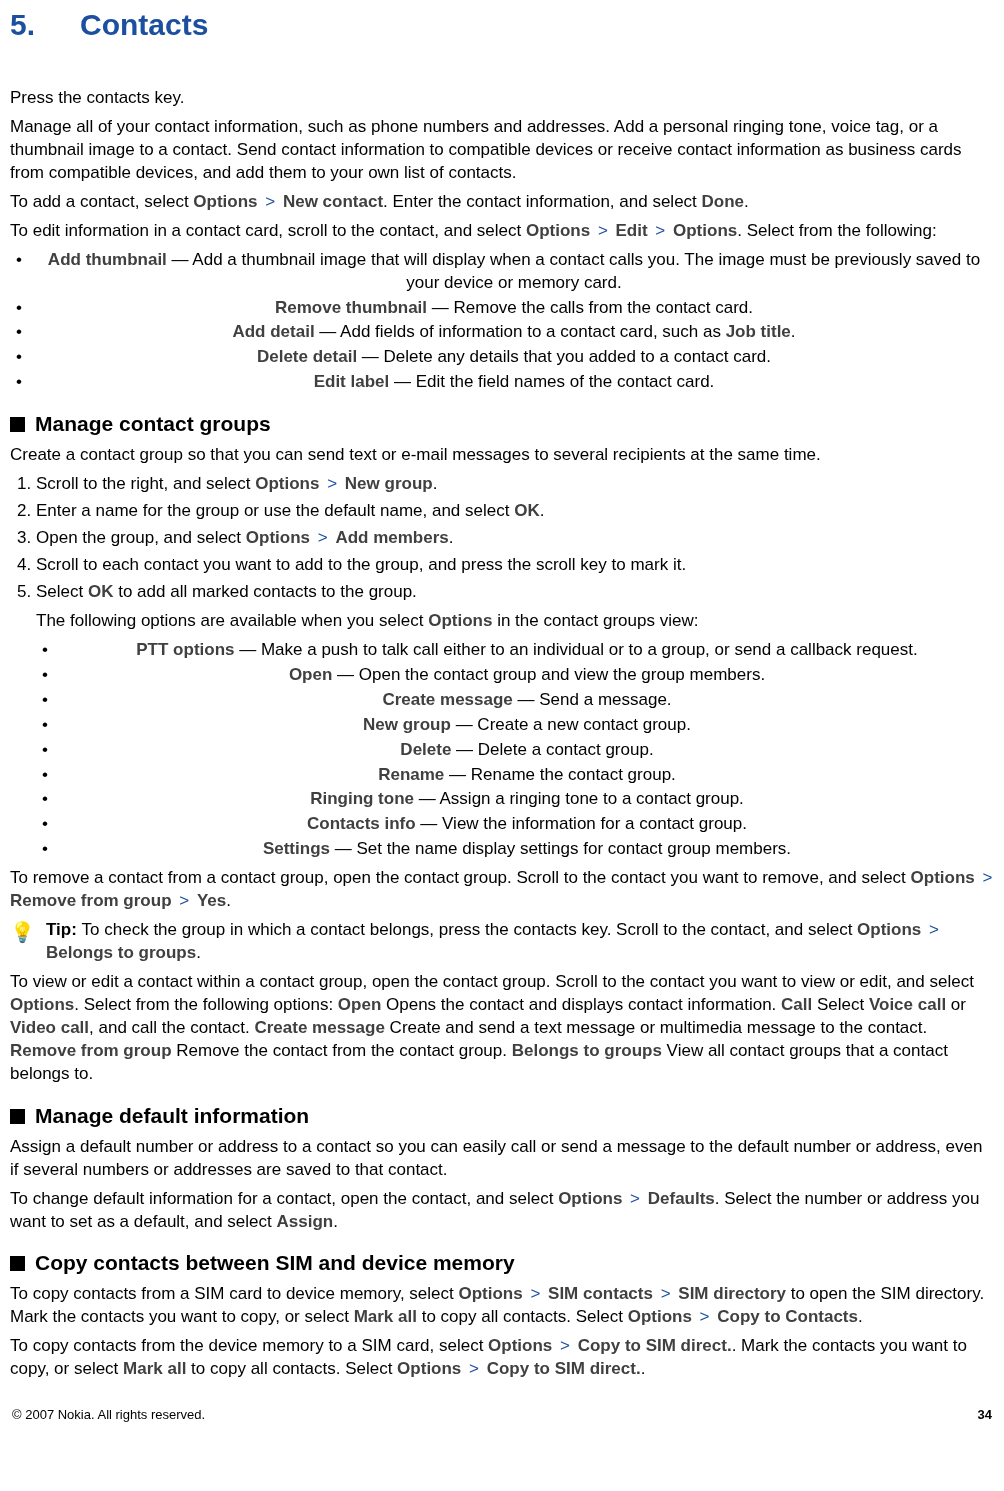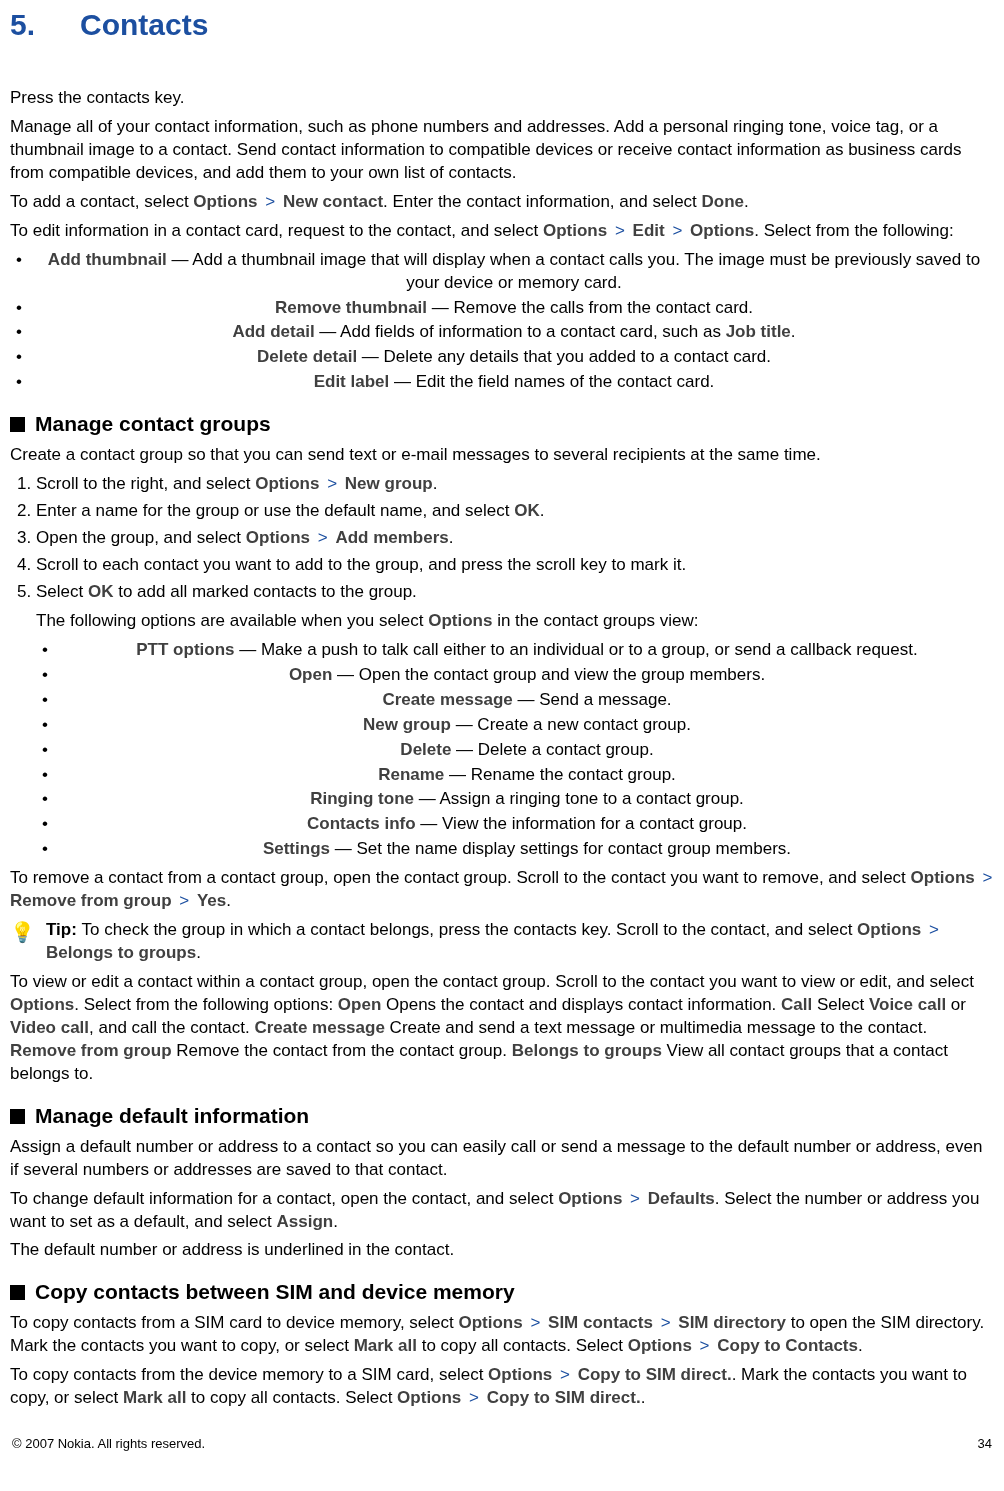--- a/index.html
+++ b/index.html
@@ -93,40 +93,40 @@
     line-height: 1.35;
   }
   .footer {
     margin-top: 26px;
     font-size: 13px;
     display: flex;
     justify-content: space-between;
     padding: 0 2px 8px 2px;
     text-align: right;
   }
-  .footer-page { font-weight: normal; }
+  .footer-page { font-weight: bold; }
 </style>
 </head>
 <body>
 
 <div class="page">
 
   <div class="h1">
     <span class="h1-num">5.</span><span>Contacts</span>
   </div>
 
   <div class="p">Press the contacts key.</div>
   <div class="p">Manage all of your contact information, such as phone numbers and addresses. Add a personal ringing tone, voice tag, or a thumbnail image to a contact. Send contact information to compatible devices or receive contact information as business cards from compatible devices, and add them to your own list of contacts.</div>
 
   <div class="p">
     <span>To add a contact, select </span><span class="blue">Options</span><span class="gt"> &gt; </span><span class="blue">New contact</span><span>. Enter the contact information, and select </span><span class="blue">Done</span><span>.</span>
   </div>
 
   <div class="p">
-    <span>To edit information in a contact card, request to the contact, and select </span><span class="blue">Options</span><span class="gt"> &gt; </span><span class="blue">Edit</span><span class="gt"> &gt; </span><span class="blue">Options</span><span>. Select from the following:</span>
+    <span>To edit information in a contact card, scroll to the contact, and select </span><span class="blue">Options</span><span class="gt"> &gt; </span><span class="blue">Edit</span><span class="gt"> &gt; </span><span class="blue">Options</span><span>. Select from the following:</span>
   </div>
 
   <ul class="dashlist">
     <li><span class="blue">Add thumbnail</span><span> — Add a thumbnail image that will display when a contact calls you. The image must be previously saved to your device or memory card.</span></li>
     <li><span class="blue">Remove thumbnail</span><span> — Remove the calls from the contact card.</span></li>
     <li><span class="blue">Add detail</span><span> — Add fields of information to a contact card, such as </span><span class="blue">Job title</span><span>.</span></li>
     <li><span class="blue">Delete detail</span><span> — Delete any details that you added to a contact card.</span></li>
     <li><span class="blue">Edit label</span><span> — Edit the field names of the contact card.</span></li>
   </ul>
 
@@ -175,21 +175,20 @@
   </div>
 
   <div class="h2"><span class="sq"></span><span>Manage default information</span></div>
 
   <div class="p">Assign a default number or address to a contact so you can easily call or send a message to the default number or address, even if several numbers or addresses are saved to that contact.</div>
 
   <div class="p">
     <span>To change default information for a contact, open the contact, and select </span><span class="blue">Options</span><span class="gt"> &gt; </span><span class="blue">Defaults</span><span>. Select the number or address you want to set as a default, and select </span><span class="blue">Assign</span><span>.</span>
   </div>
 
-  <div class="p">The default number or address is underlined in the contact.</div>
 
   <div class="h2"><span class="sq"></span><span>Copy contacts between SIM and device memory</span></div>
 
   <div class="p">
     <span>To copy contacts from a SIM card to device memory, select </span><span class="blue">Options</span><span class="gt"> &gt; </span><span class="blue">SIM contacts</span><span class="gt"> &gt; </span><span class="blue">SIM directory</span><span> to open the SIM directory. Mark the contacts you want to copy, or select </span><span class="blue">Mark all</span><span> to copy all contacts. Select </span><span class="blue">Options</span><span class="gt"> &gt; </span><span class="blue">Copy to Contacts</span><span>.</span>
   </div>
 
   <div class="p">
     <span>To copy contacts from the device memory to a SIM card, select </span><span class="blue">Options</span><span class="gt"> &gt; </span><span class="blue">Copy to SIM direct.</span><span>. Mark the contacts you want to copy, or select </span><span class="blue">Mark all</span><span> to copy all contacts. Select </span><span class="blue">Options</span><span class="gt"> &gt; </span><span class="blue">Copy to SIM direct.</span><span>.</span>
   </div>

